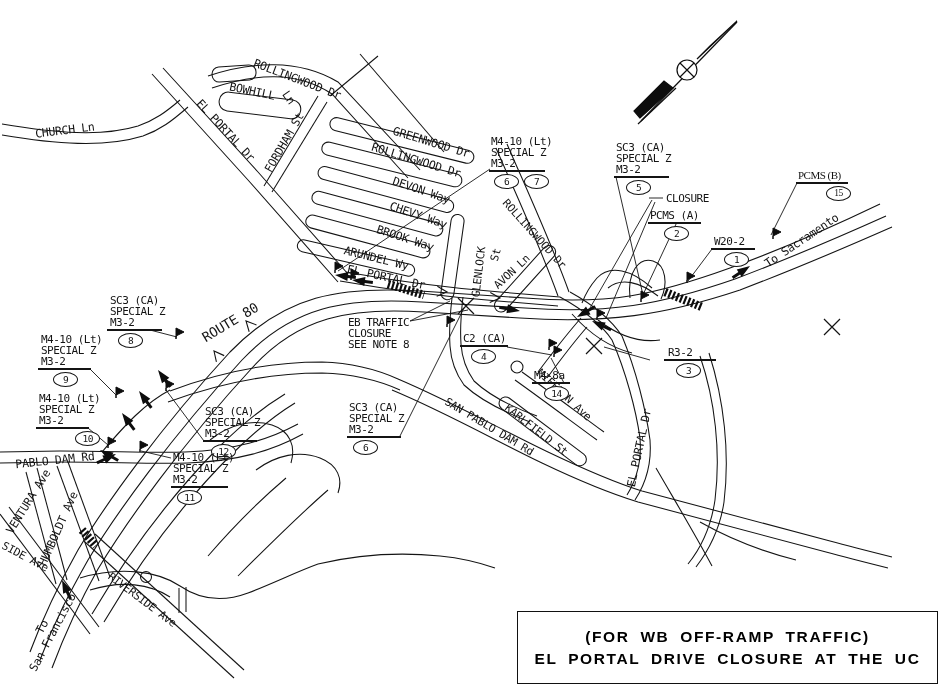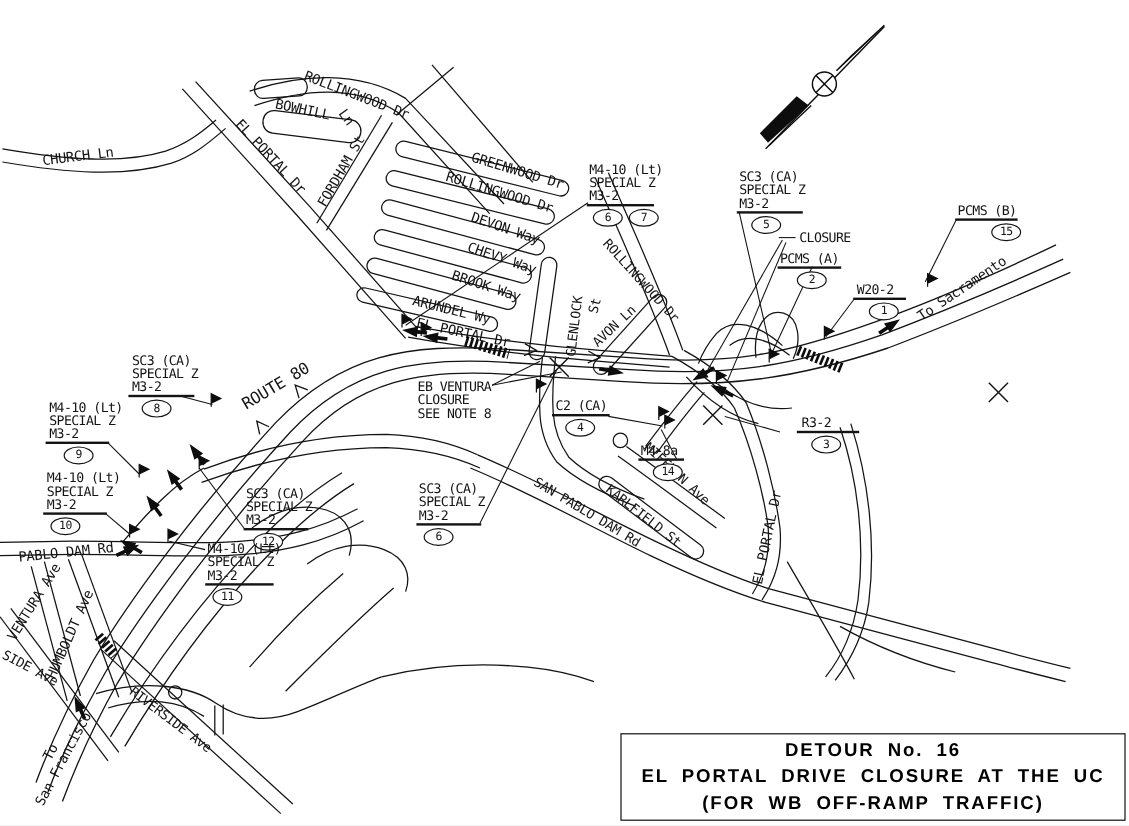--- a/index.html
+++ b/index.html
@@ -241,34 +241,33 @@
       <div class="slabel" style="left: 29px; top: 502px; font-size: 11.5px; transform: translate(-50%, -50%) rotate(-58deg);">VENTURA Ave</div>
       <div class="slabel" style="left: 59px; top: 529px; font-size: 11.5px; transform: translate(-50%, -50%) rotate(-66deg);">HUMBOLDT Ave</div>
       <div class="slabel" style="left: 142px; top: 600px; font-size: 11px; transform: translate(-50%, -50%) rotate(37deg);">RIVERSIDE Ave</div>
       <div class="slabel" style="left: 25px; top: 557px; font-size: 11px; transform: translate(-50%, -50%) rotate(28deg);">SIDE Ave</div>
       <div class="slabel" style="left: 48px; top: 630px; font-size: 11.5px; transform: translate(-50%, -50%) rotate(-62deg);">To
 San Francisco</div>
     </div>
   <div class="layer">
       <div class="callout" style="left: 714px; top: 236px;"><div class="cline">W20-2</div><div class="ul" style="width: 44px; margin-left: -3px;"></div><div class="nums" style="margin-left: 10px;"><span class="cnum">1</span></div></div>
       <div class="callout" style="left: 650px; top: 210px;"><div class="cline">PCMS (A)</div><div class="ul" style="width: 53px; margin-left: -2px;"></div><div class="nums" style="margin-left: 14px;"><span class="cnum">2</span></div></div>
-      <div class="callout" style="left: 798px; top: 170px;"><div class="cline">PCMS (B)</div><div class="ul" style="width: 52px; margin-left: -2px;"></div><div class="nums" style="margin-left: 28px;"><span class="cnum">15</span></div></div>
+      <div class="callout" style="left: 798px; top: 170px; font-family: Liberation Serif, serif;"><div class="cline">PCMS (B)</div><div class="ul" style="width: 52px; margin-left: -2px;"></div><div class="nums" style="margin-left: 28px;"><span class="cnum">15</span></div></div>
       <div class="callout" style="left: 616px; top: 142px;"><div class="cline">SC3 (CA)</div><div class="cline">SPECIAL Z</div><div class="cline">M3-2</div><div class="ul" style="width: 55px; margin-left: -2px;"></div><div class="nums" style="margin-left: 10px;"><span class="cnum">5</span></div></div>
       <div class="callout" style="left: 491px; top: 136px;"><div class="cline">M4-10 (Lt)</div><div class="cline">SPECIAL Z</div><div class="cline">M3-2</div><div class="ul" style="width: 56px; margin-left: -2px;"></div><div class="nums" style="margin-left: 3px;"><span class="cnum">6</span><span class="cnum">7</span></div></div>
       <div class="callout" style="left: 666px; top: 193px;"><div class="cline">CLOSURE</div></div>
       <div class="callout" style="left: 110px; top: 295px;"><div class="cline">SC3 (CA)</div><div class="cline">SPECIAL Z</div><div class="cline">M3-2</div><div class="ul" style="width: 55px; margin-left: -3px;"></div><div class="nums" style="margin-left: 8px;"><span class="cnum">8</span></div></div>
       <div class="callout" style="left: 41px; top: 334px;"><div class="cline">M4-10 (Lt)</div><div class="cline">SPECIAL Z</div><div class="cline">M3-2</div><div class="ul" style="width: 53px; margin-left: -3px;"></div><div class="nums" style="margin-left: 12px;"><span class="cnum">9</span></div></div>
-      <div class="callout" style="left: 39px; top: 393px;"><div class="cline">M4-10 (Lt)</div><div class="cline">SPECIAL Z</div><div class="cline">M3-2</div><div class="ul" style="width: 53px; margin-left: -3px;"></div><div class="nums" style="margin-left: 3px;"><span class="cnum">10</span></div></div>
+      <div class="callout" style="left: 39px; top: 393px;"><div class="cline">M4-10 (Lt)</div><div class="cline">SPECIAL Z</div><div class="cline">M3-2</div><div class="ul" style="width: 53px; margin-left: -3px;"></div><div class="nums" style="margin-left: 3px; justify-content: flex-end;"><span class="cnum">10</span></div></div>
       <div class="callout" style="left: 205px; top: 406px;"><div class="cline">SC3 (CA)</div><div class="cline">SPECIAL Z</div><div class="cline">M3-2</div><div class="ul" style="width: 54px; margin-left: -2px;"></div><div class="nums" style="margin-left: 6px; text-decoration: underline;"><span class="cnum">12</span></div></div>
       <div class="callout" style="left: 173px; top: 452px;"><div class="cline">M4-10 (Lt)</div><div class="cline">SPECIAL Z</div><div class="cline">M3-2</div><div class="ul" style="width: 57px; margin-left: -2px;"></div><div class="nums" style="margin-left: 4px;"><span class="cnum">11</span></div></div>
       <div class="callout" style="left: 349px; top: 402px;"><div class="cline">SC3 (CA)</div><div class="cline">SPECIAL Z</div><div class="cline">M3-2</div><div class="ul" style="width: 54px; margin-left: -2px;"></div><div class="nums" style="margin-left: 4px;"><span class="cnum">6</span></div></div>
       <div class="callout" style="left: 463px; top: 333px;"><div class="cline">C2 (CA)</div><div class="ul" style="width: 48px; margin-left: -3px;"></div><div class="nums" style="margin-left: 8px;"><span class="cnum">4</span></div></div>
       <div class="callout" style="left: 534px; top: 370px;"><div class="cline">M4-8a</div><div class="ul" style="width: 38px; margin-left: -2px;"></div><div class="nums" style="margin-left: 10px;"><span class="cnum">14</span></div></div>
       <div class="callout" style="left: 668px; top: 347px;"><div class="cline">R3-2</div><div class="ul" style="width: 52px; margin-left: -4px;"></div><div class="nums" style="margin-left: 8px;"><span class="cnum">3</span></div></div>
-      <div class="callout" style="left: 348px; top: 317px;"><div class="cline">EB VENTURA</div><div class="cline">CLOSURE</div><div class="cline">SEE NOTE 8</div></div>
+      <div class="callout" style="left: 348px; top: 317px;"><div class="cline">EB TRAFFIC</div><div class="cline">CLOSURE</div><div class="cline">SEE NOTE 8</div></div>
     </div>
 
   <div class="titlebox">
-    <div class="tline">DETOUR No. 16</div>
+    <div class="tline">(FOR WB OFF-RAMP TRAFFIC)</div>
     <div class="tline">EL PORTAL DRIVE CLOSURE AT THE UC</div>
-    <div class="tline">(FOR WB OFF-RAMP TRAFFIC)</div>
   </div>
 </div>
 
 </body></html>

